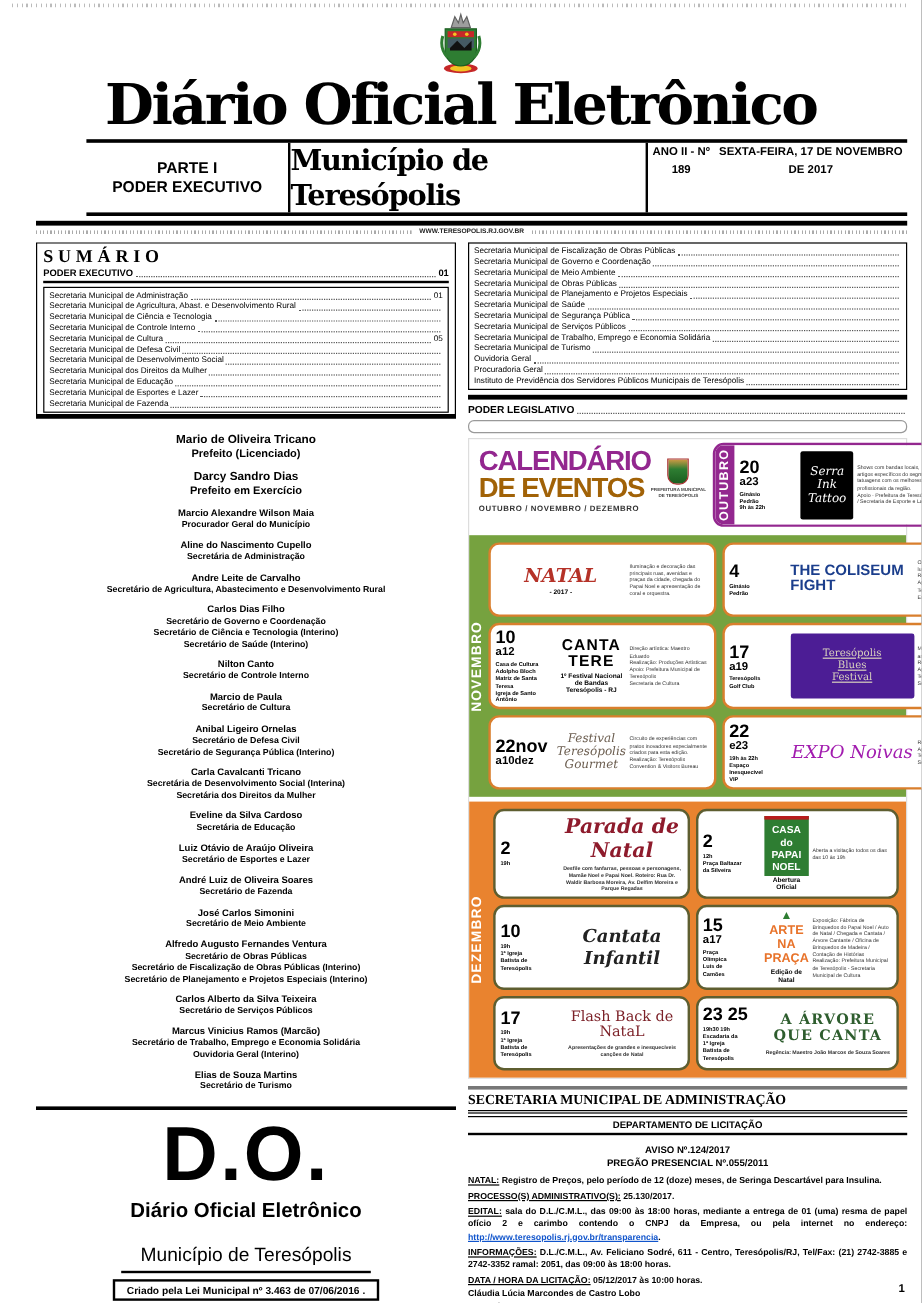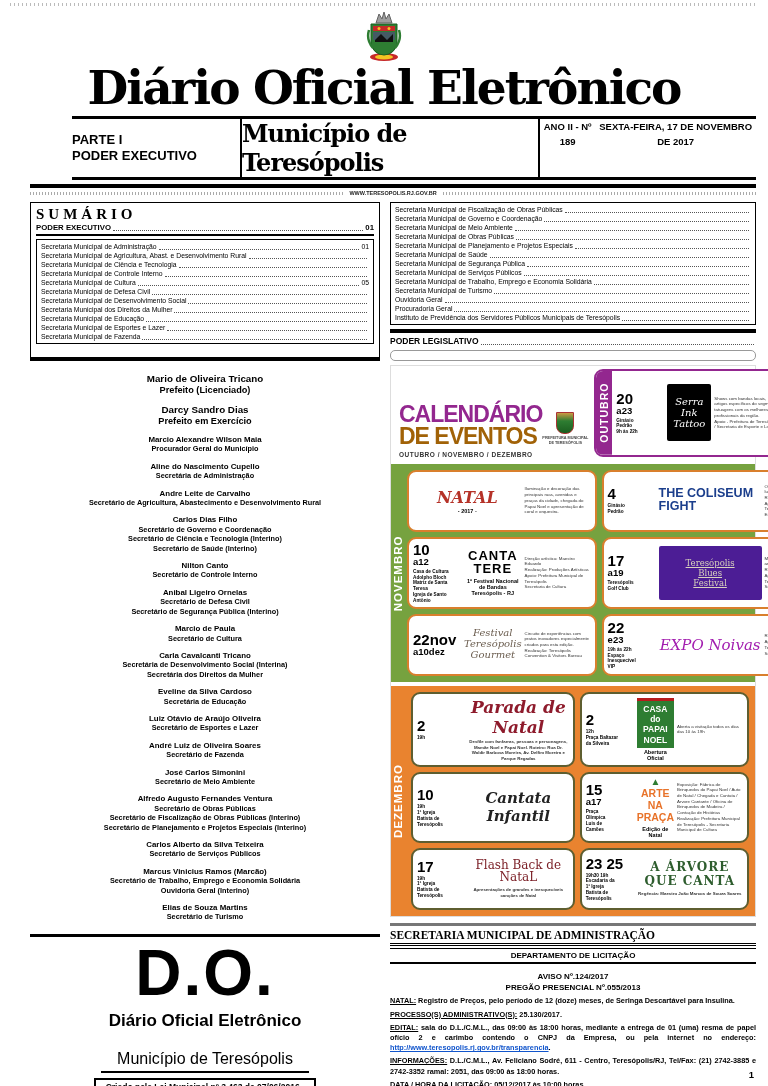--- a/index.html
+++ b/index.html
@@ -5,35 +5,35 @@
   html,body{margin:0;padding:0;background:#888;}
   .page{width:768px;height:1086px;margin:0 auto;background:#fff;position:relative;
         font-family:"Liberation Sans",sans-serif;color:#000;overflow:hidden;}
   .top-dots{height:3px;margin:3px 10px 0;background:repeating-linear-gradient(90deg,#bbb 0 1px,transparent 1px 4px);}
   
   .crest{display:block;margin:4px auto 0;}
   .masthead{font-family:"DejaVu Serif",serif;font-weight:bold;font-size:47px;line-height:1.0;
             text-align:center;margin:2px 0 0;letter-spacing:-2px;}
   .band{display:flex;border-top:3px solid #000;border-bottom:3px solid #000;margin:5px 12px 0 72px;align-items:stretch;}
   .band .b1{width:168px;border-right:2px solid #000;display:flex;flex-direction:column;justify-content:center;
-            text-align:left;font-size:13px;font-weight:bold;line-height:1.25;padding:4px 0;}
+            text-align:center;font-size:13px;font-weight:bold;line-height:1.25;padding:4px 0;}
   .band .b2{flex:1;border-right:2px solid #000;display:flex;align-items:center;justify-content:center;
             font-family:"DejaVu Serif",serif;font-weight:bold;font-size:24px;letter-spacing:-1px;}
   .band .b3{width:216px;display:flex;flex-direction:row;justify-content:center;text-align:center;
             font-size:9.5px;font-weight:bold;line-height:1.6;}
   .thickbar{height:4px;background:#000;margin:4px 12px 0 30px;}
   .url-row{display:flex;align-items:center;margin:2px 12px 0 30px;}
   .url-row .pat{flex:1;height:3px;background:repeating-linear-gradient(90deg,#aaa 0 1px,transparent 1px 3px);}
   .url-row .url{font-size:5.5px;font-weight:bold;padding:0 6px;color:#222;}
   
   .main{display:flex;gap:10px;padding:6px 12px 0 30px;}
   .colL{width:350px;flex:none;}
   .colR{flex:1;min-width:0;display:flex;flex-direction:column;}
   
-  .sumbox{border:1px solid #000;border-bottom:4px solid #000;padding:3px 5px 13px;}
+  .sumbox{border:1px solid #000;border-bottom:4px solid #000;padding:3px 5px 1px;}
   .sumtitle{font-family:"Liberation Serif",serif;font-size:15px;font-weight:bold;letter-spacing:4px;}
   .sumexec{display:flex;align-items:flex-end;font-size:7.8px;font-weight:bold;border-bottom:2px solid #000;
            padding-bottom:2px;margin-bottom:3px;}
   .suminner{border:1px solid #000;padding:2px 4px;}
   .sum-row{display:flex;align-items:flex-end;font-size:6.8px;line-height:9px;}
   .sum-row .lbl{white-space:nowrap;}
   .dots{flex:1;border-bottom:1px dotted #555;margin:0 2px 1px;}
   .sumbox2{border:1px solid #000;padding:2px 4px;}
   .legis{display:flex;align-items:flex-end;font-size:8.5px;font-weight:bold;border-top:4px solid #000;
          margin-top:4px;padding-top:3px;}
@@ -46,21 +46,21 @@
   .official.lead .name{font-size:9.8px;}
   
   .doblk{margin-top:12px;border-top:3px solid #000;text-align:center;padding-top:4px;}
   .do-big{font-size:64px;font-weight:bold;line-height:1.0;letter-spacing:2px;}
   .do-l1{font-size:17px;font-weight:bold;margin-top:6px;}
   .do-l2{font-size:16px;margin-top:1px;display:inline-block;border-bottom:2px solid #000;padding:0 16px 3px;}
   .lawbox{border:2px solid #000;display:inline-block;font-size:8.5px;font-weight:bold;padding:2px 10px;margin-top:5px;}
   
   .poster{border:1px solid #ddd;margin-top:4px;}
   .poster-top{display:flex;align-items:stretch;}
-  .pt-left{flex:1;padding:8px 2px 2px 8px;display:flex;margin-top:30px;}
+  .pt-left{flex:1;padding:8px 2px 2px 8px;display:flex;}
   .cal-titles{min-width:0;}
   .cal-t1{color:#93278f;font-size:23px;font-weight:bold;line-height:0.95;letter-spacing:-1px;}
   .cal-t2{color:#a16207;font-size:23px;font-weight:bold;line-height:0.95;letter-spacing:-1px;}
   .cal-t3{font-size:6.5px;font-weight:bold;color:#333;margin-top:3px;letter-spacing:0.5px;}
   .pt-logo{width:46px;flex:none;text-align:center;padding-top:8px;}
   .mini-crest{width:16px;height:20px;margin:0 auto;background:linear-gradient(#c94,#2e7d32 40%,#1b5e20);
               border:1px solid #a33;border-radius:0 0 8px 8px;}
   .pt-logo .cap{font-size:3.8px;font-weight:bold;color:#444;margin-top:2px;line-height:1.3;}
   .out-cell{width:186px;flex:none;border:2px solid #93278f;border-radius:9px;overflow:hidden;display:flex;margin:3px 3px 3px 4px;}
   .vlabel{writing-mode:vertical-rl;transform:rotate(180deg);color:#fff;font-weight:bold;text-align:center;
@@ -249,27 +249,27 @@
             <div class="name">Carlos Dias Filho</div>
             <div class="role">Secretário de Governo e Coordenação</div>
             <div class="role">Secretário de Ciência e Tecnologia (Interino)</div>
             <div class="role">Secretário de Saúde (Interino)</div>
           </div>
           <div class="official">
             <div class="name">Nilton Canto</div>
             <div class="role">Secretário de Controle Interno</div>
           </div>
           <div class="official">
+            <div class="name">Marcio de Paula</div>
+            <div class="role">Secretário de Cultura</div>
+          </div>
+          <div class="official">
             <div class="name">Anibal Ligeiro Ornelas</div>
             <div class="role">Secretário de Defesa Civil</div>
             <div class="role">Secretário de Segurança Pública (Interino)</div>
-          </div>
-          <div class="official">
-            <div class="name">Marcio de Paula</div>
-            <div class="role">Secretário de Cultura</div>
           </div>
           <div class="official">
             <div class="name">Carla Cavalcanti Tricano</div>
             <div class="role">Secretária de Desenvolvimento Social (Interina)</div>
             <div class="role">Secretária dos Direitos da Mulher</div>
           </div>
           <div class="official">
             <div class="name">Eveline da Silva Cardoso</div>
             <div class="role">Secretária de Educação</div>
           </div>
@@ -560,21 +560,21 @@
         </div>
       </div>
 
       <div class="admin">
         <div class="admin-h">SECRETARIA MUNICIPAL DE ADMINISTRAÇÃO</div>
         <div class="dept">DEPARTAMENTO DE LICITAÇÃO</div>
         <div id="notices">
             <div class="notice">
               <div class="n-h">
                 <div>AVISO Nº.124/2017</div>
-                <div>PREGÃO PRESENCIAL Nº.055/2013</div>
+                <div>PREGÃO PRESENCIAL Nº.055/2011</div>
               </div>
               <div class="n-body"><span class="flabel">NATAL:</span><span> Registro de Preços, pelo período de 12 (doze) meses, de Seringa Descartável para Insulina.</span></div>
               <div class="n-body"><span class="flabel">PROCESSO(S) ADMINISTRATIVO(S):</span><span> 25.130/2017.</span></div>
               <div class="n-body"><span class="flabel">EDITAL:</span><span> sala do D.L./C.M.L., das 09:00 às 18:00 horas, mediante a entrega de 01 (uma) resma de papel ofício 2 e carimbo contendo o CNPJ da Empresa, ou pela internet no endereço: </span><a href="#">http://www.teresopolis.rj.gov.br/transparencia</a><span>.</span></div>
               <div class="n-body"><span class="flabel">INFORMAÇÕES:</span><span> D.L./C.M.L., Av. Feliciano Sodré, 611 - Centro, Teresópolis/RJ, Tel/Fax: (21) 2742-3885 e 2742-3352 ramal: 2051, das 09:00 às 18:00 horas.</span></div>
               <div class="n-body"><span class="flabel">DATA / HORA DA LICITAÇÃO:</span><span> 05/12/2017 às 10:00 horas.</span></div>
               <div class="n-sign">
                 <div>Cláudia Lúcia Marcondes de Castro Lobo</div>
                 <div>Pregoeira</div>
               </div>

